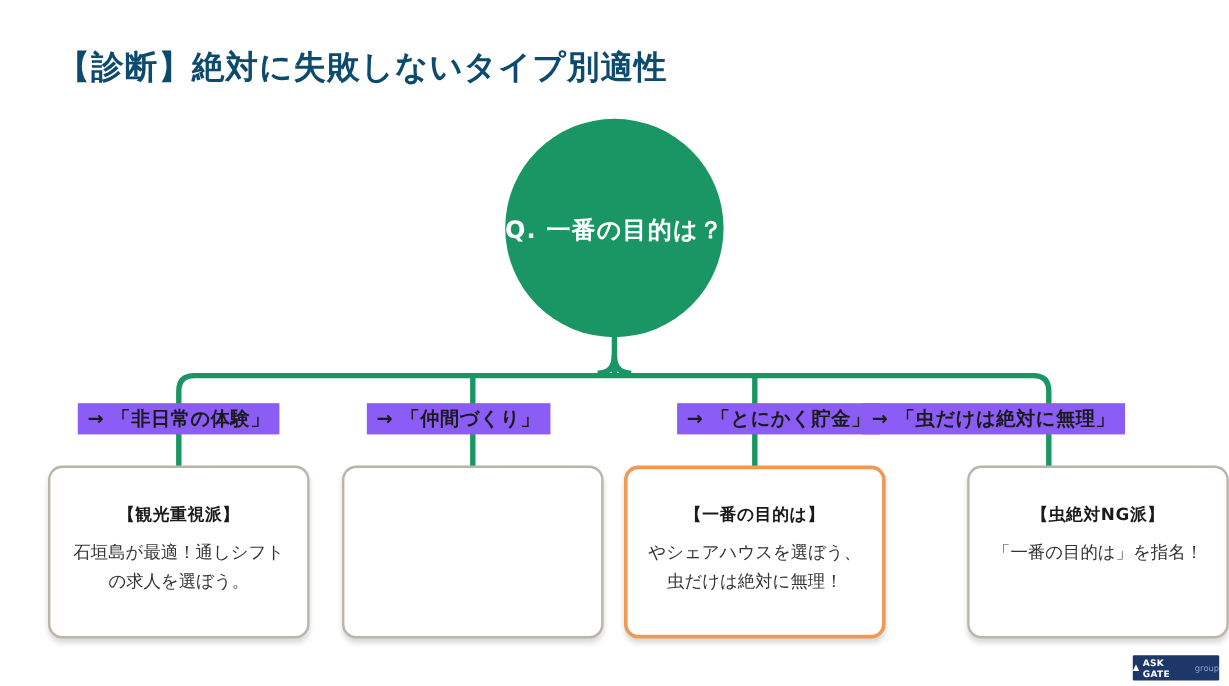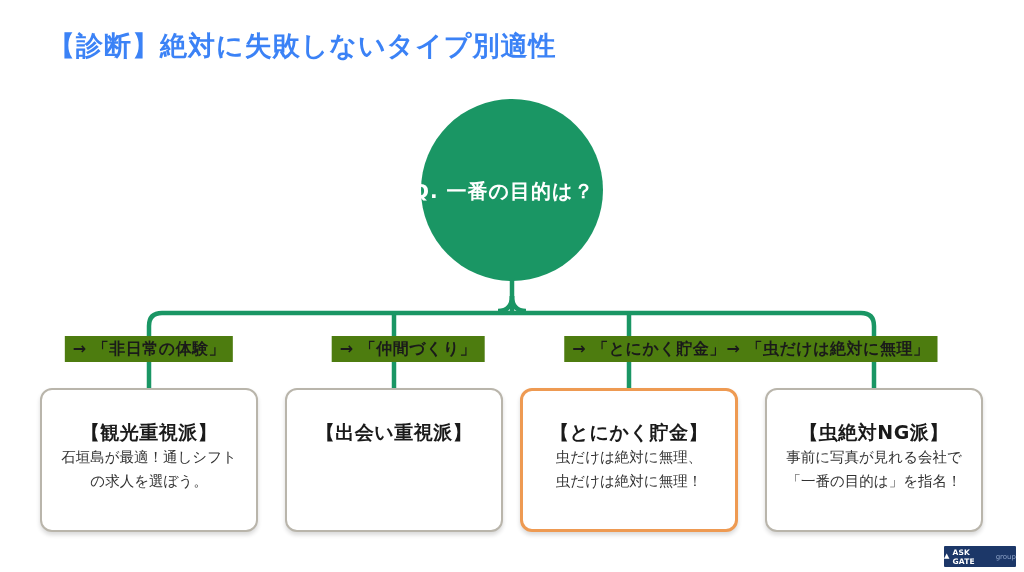--- a/index.html
+++ b/index.html
@@ -6,47 +6,48 @@
   html, body { width: 1024px; height: 572px; }
   body {
     position: relative;
     width: 1024px; height: 572px;
     background: #ffffff;
     font-family: "DejaVu Sans", "Liberation Sans", sans-serif;
     overflow: hidden;
   }
   .title {
     position: absolute;
-    left: 48px; top: 28px;
+    left: 48px; top: 38px;
     font-size: 27px;
     font-weight: 800;
-    color: #3b82f6;
+    color: #0c4a6e;
     letter-spacing: 1px;
   }
   .connector-svg { position: absolute; left: 0; top: 0; width: 1024px; height: 572px; }
   .connector-svg path {
     fill: none;
     stroke: var(--green, #1a9664);
     stroke-width: 4.5;
   }
   .connector-svg circle { fill: var(--green, #1a9664); }
   .question {
     position: absolute;
     left: 412px; top: 178px;
     width: 200px;
+    text-align: center;
     color: #ffffff;
     font-size: 20px;
     font-weight: 700;
     letter-spacing: 1px;
   }
   .branch-label {
     position: absolute;
     top: 336px;
     transform: translateX(-50%);
-    background: #4d7c0f;
+    background: #8b5cf6;
     padding: 0 8px;
     height: 26px;
     line-height: 26px;
     font-size: 16px;
     font-weight: 700;
     color: #1a1a1a;
     white-space: nowrap;
     letter-spacing: 0.5px;
   }
   .type-box {
@@ -59,23 +60,24 @@
     border-radius: 12px;
     box-shadow: 0 3px 4px rgba(0,0,0,0.15);
     text-align: center;
     padding-top: 30px;
   }
   .type-box.highlight {
     border: 3px solid var(--orange, #ee9a52);
     padding-top: 29px;
   }
   .type-box .heading {
-    font-size: 19px;
+    font-size: 14px;
     font-weight: 800;
     color: #1a1a1a;
+    margin-bottom: 12px;
     letter-spacing: 0.5px;
   }
   .type-box .body-line {
     font-size: 14.5px;
     color: #333333;
     line-height: 1.65;
   }
   .logo-badge {
     position: absolute;
     right: 8px; bottom: 5px;
@@ -102,43 +104,41 @@
   <path d="M512,296 Q512,311 498,311"></path>
   <path d="M512,296 Q512,311 526,311"></path>
   <path d="M149,390 L149,326 Q149,313 162,313 L861,313 Q874,313 874,326 L874,390"></path>
   <path d="M394,313 L394,390"></path>
   <path d="M629,313 L629,390"></path>
 </svg>
 
 <div class="question">Q. 一番の目的は？</div>
 
 <div class="branch-label" style="left:149px">→ 「非日常の体験」</div>
-<div class="branch-label" style="left:408px">→ 「仲間づくり」</div>
+<div class="branch-label" style="left:382px">→ 「仲間づくり」</div>
 <div class="branch-label" style="left:649px">→ 「とにかく貯金」</div>
 <div class="branch-label" style="left:828px">→ 「虫だけは絶対に無理」</div>
 
 <div class="type-box" style="left:40px">
   <div class="heading">【観光重視派】</div>
   <div class="body-line">石垣島が最適！通しシフト</div>
   <div class="body-line">の求人を選ぼう。</div>
 </div>
 
 <div class="type-box" style="left:285px">
-  <div class="heading">【出会い重視派】</div>
 </div>
 
 <div class="type-box highlight" style="left:520px">
-  <div class="heading">【とにかく貯金】</div>
-  <div class="body-line">虫だけは絶対に無理、</div>
+  <div class="heading">【一番の目的は】</div>
+  <div class="body-line">やシェアハウスを選ぼう、</div>
   <div class="body-line">虫だけは絶対に無理！</div>
 </div>
 
-<div class="type-box" style="left:765px">
+<div class="type-box" style="left:806px">
   <div class="heading">【虫絶対NG派】</div>
-  <div class="body-line">事前に写真が見れる会社で</div>
   <div class="body-line">「一番の目的は」を指名！</div>
 </div>
 
 <div class="logo-badge">
   <span class="mark">▲</span>
   <span class="name">ASK GATE</span>
   <span class="suffix">group</span>
 </div>
 
 </body></html>

